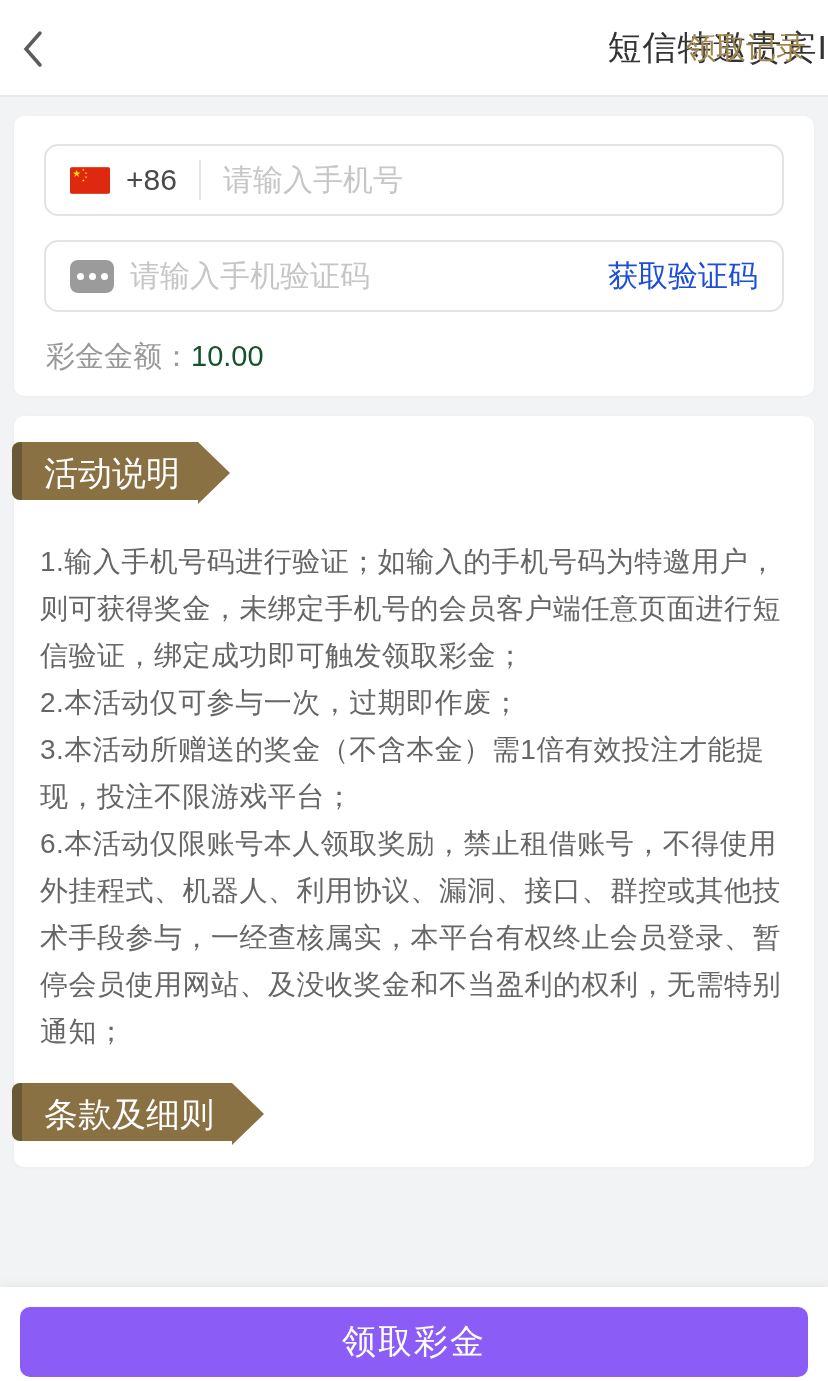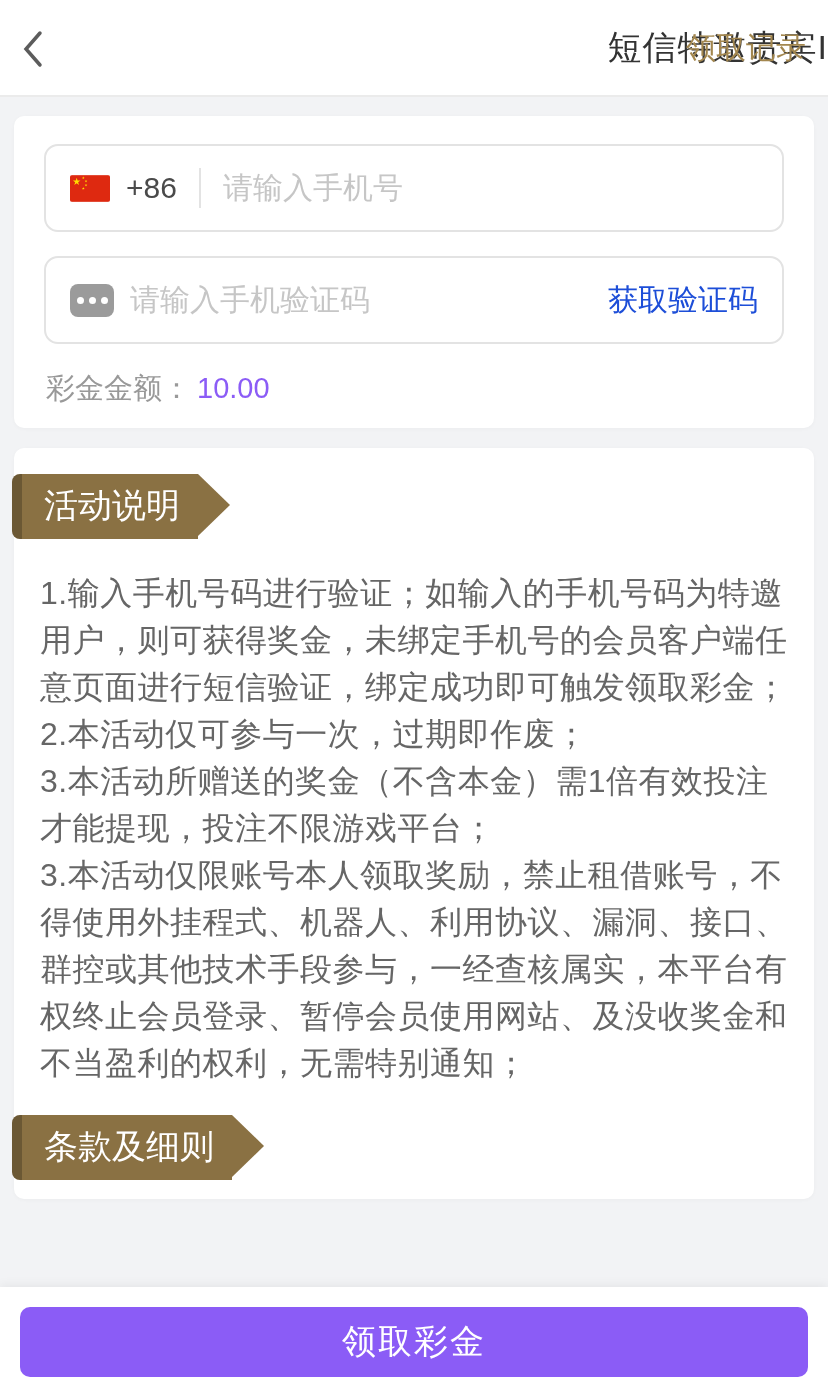--- a/index.html
+++ b/index.html
@@ -15,61 +15,61 @@
     border-bottom:2px solid #ebebeb;
     display:flex; align-items:center; justify-content:flex-end;
   }
   .back-btn { position:absolute; left:20px; top:28px; width:40px; height:42px; cursor:pointer; display:flex; align-items:center; }
   .header-title { font-size:34px; color:#333; letter-spacing:1px; }
   .claim-record { position:absolute; right:22px; top:0; height:97px; display:flex; align-items:center; font-size:30px; color:#a3874f; cursor:pointer; }
   
   .card { background:#fff; border-radius:10px; margin:0 14px; box-shadow:0 1px 4px rgba(0,0,0,0.03); }
   .card-form { margin-top:19px; padding:28px 30px 22px; }
   .input-row {
-    height:88px; border:2px solid #e3e3e3; border-radius:14px;
+    height:72px; border:2px solid #e3e3e3; border-radius:14px;
     display:flex; align-items:center; padding:10px 24px; background:#fff;
   }
   .input-row + .input-row { margin-top:24px; }
   .flag { width:40px; height:27px; border-radius:2px; overflow:hidden; flex:0 0 auto; }
   .dial-code { font-size:30px; color:#4a4a4a; margin:0 22px 0 16px; }
   .v-divider { width:2px; height:40px; background:#e3e3e3; margin-right:22px; }
   .txt-input {
     flex:1; border:none; outline:none; font-size:30px; color:#4a4a4a;
     font-family:inherit; background:transparent; min-width:0;
   }
   .txt-input::placeholder { color:#c6c6c6; }
   .code-icon {
     width:44px; height:33px; background:#9b9b9b; border-radius:8px;
     display:flex; align-items:center; justify-content:center; gap:5px;
     margin-right:16px; flex:0 0 auto;
   }
   .code-icon i { width:7px; height:7px; border-radius:50%; background:#fff; }
   .get-code { font-size:30px; color:#1d4ed8; white-space:nowrap; margin-left:16px; cursor:pointer; }
   .bonus-line { margin-top:26px; font-size:29px; line-height:36px; padding-left:2px; }
   .bonus-label { color:#999;text-align:right; }
-  .bonus-value { color:#8b5cf6; margin-left:6px; }
+  .bonus-value { color:#14532d; }
   
   .card-content { margin-top:20px; padding:26px 26px 22px; position:relative; }
   .ribbon { position:relative; display:inline-block; margin-left:-28px; height:62px; }
   .ribbon-body {
-    position:relative; display:inline-block; height:65px; line-height:62px;
+    position:relative; display:inline-block; height:58px; line-height:62px;
     background:#8a7143; color:#fff; font-size:34px;
     padding:0 18px 0 32px; border-radius:8px 0 0 8px;
   }
   .ribbon-body::before {
     content:""; position:absolute; left:0; top:0; bottom:0; width:10px;
     background:rgba(0,0,0,0.22); border-radius:8px 0 0 8px;
   }
   .ribbon-arrow {
     position:absolute; left:100%; top:0; width:0; height:0;
     border-top:31px solid transparent; border-bottom:31px solid transparent;
     border-left:32px solid #8a7143;
   }
   .rules { margin-top:34px; }
-  .rules p { font-size:32px; color:#666; line-height:47px; letter-spacing:0.5px; }
+  .rules p { font-size:28px; color:#666; line-height:47px; letter-spacing:0.5px; }
   .ribbon-2 { margin-top:28px; }
   
   .footer {
     position:absolute; left:0; right:0; bottom:0; height:94px; background:#fff;
     box-shadow:0 -2px 10px rgba(0,0,0,0.06); padding:20px 20px 0;
   }
   .claim-btn {
     width:100%; height:70px; border:none; border-radius:10px;
     background:#8b5cf6; color:#fff; font-size:34px; letter-spacing:2px;
     font-family:inherit; cursor:pointer;
@@ -138,21 +138,21 @@
 
   <div class="ribbon">
     <span class="ribbon-body">活动说明</span>
     <span class="ribbon-arrow"></span>
   </div>
 
   <div class="rules">
     <p>1.输入手机号码进行验证；如输入的手机号码为特邀用户，则可获得奖金，未绑定手机号的会员客户端任意页面进行短信验证，绑定成功即可触发领取彩金；</p>
     <p>2.本活动仅可参与一次，过期即作废；</p>
     <p>3.本活动所赠送的奖金（不含本金）需1倍有效投注才能提现，投注不限游戏平台；</p>
-    <p>3.本活动仅限账号本人领取奖励，禁止租借账号，不得使用外挂程式、机器人、利用协议、漏洞、接口、群控或其他技术手段参与，一经查核属实，本平台有权终止会员登录、暂停会员使用网站、及没收奖金和不当盈利的权利，无需特别通知；</p>
+    <p>6.本活动仅限账号本人领取奖励，禁止租借账号，不得使用外挂程式、机器人、利用协议、漏洞、接口、群控或其他技术手段参与，一经查核属实，本平台有权终止会员登录、暂停会员使用网站、及没收奖金和不当盈利的权利，无需特别通知；</p>
   </div>
 
   <div class="ribbon ribbon-2">
     <span class="ribbon-body">条款及细则</span>
     <span class="ribbon-arrow"></span>
   </div>
 </div>
 
 <div class="footer">
   <button class="claim-btn">领取彩金</button>

